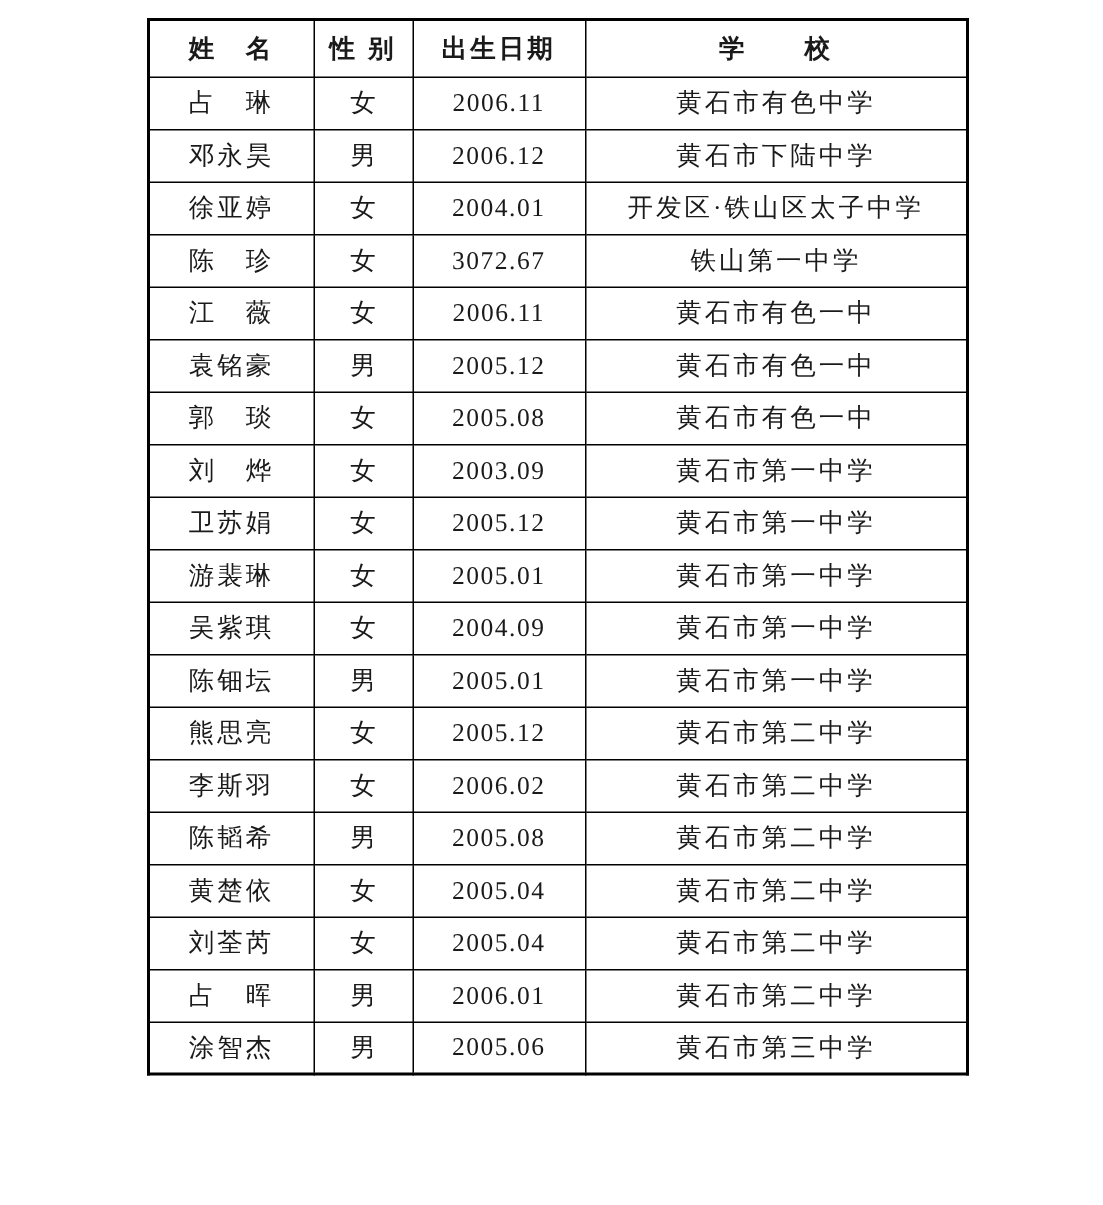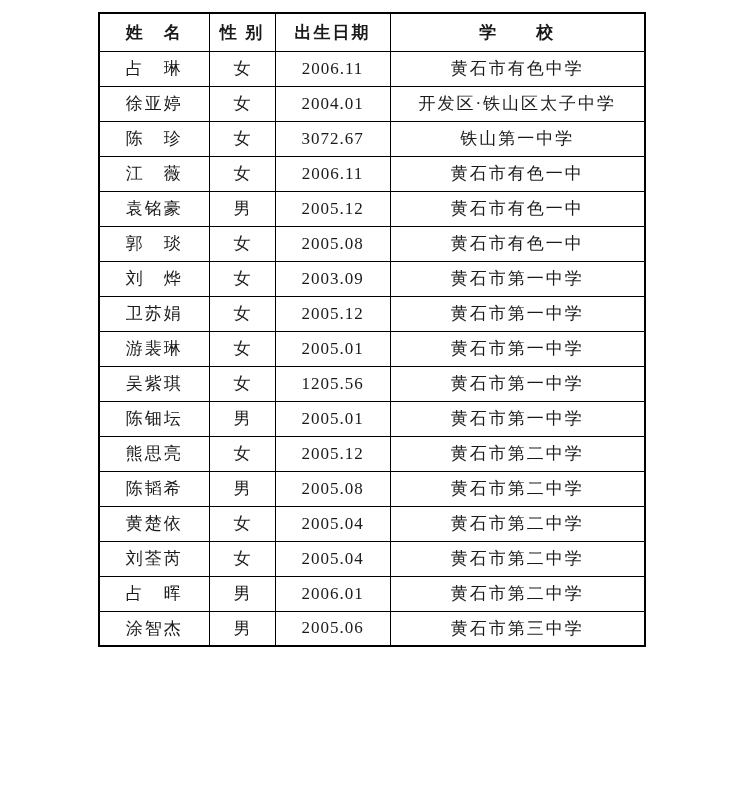--- a/index.html
+++ b/index.html
@@ -79,20 +79,26 @@
       </tr>
     </thead>
     <tbody>
         <tr>
           <td class="cell cell-name">占　琳</td>
           <td class="cell cell-gender">女</td>
           <td class="cell cell-birth_date">2006.11</td>
           <td class="cell cell-school">黄石市有色中学</td>
         </tr>
         <tr>
+          <td class="cell cell-name">邓永昊</td>
+          <td class="cell cell-gender">男</td>
+          <td class="cell cell-birth_date">2006.12</td>
+          <td class="cell cell-school">黄石市下陆中学</td>
+        </tr>
+        <tr>
           <td class="cell cell-name">徐亚婷</td>
           <td class="cell cell-gender">女</td>
           <td class="cell cell-birth_date">2004.01</td>
           <td class="cell cell-school">开发区·铁山区太子中学</td>
         </tr>
         <tr>
           <td class="cell cell-name">陈　珍</td>
           <td class="cell cell-gender">女</td>
           <td class="cell cell-birth_date">3072.67</td>
           <td class="cell cell-school">铁山第一中学</td>
@@ -129,33 +135,39 @@
         </tr>
         <tr>
           <td class="cell cell-name">游裴琳</td>
           <td class="cell cell-gender">女</td>
           <td class="cell cell-birth_date">2005.01</td>
           <td class="cell cell-school">黄石市第一中学</td>
         </tr>
         <tr>
           <td class="cell cell-name">吴紫琪</td>
           <td class="cell cell-gender">女</td>
-          <td class="cell cell-birth_date">1205.56</td>
+          <td class="cell cell-birth_date">2004.09</td>
           <td class="cell cell-school">黄石市第一中学</td>
         </tr>
         <tr>
           <td class="cell cell-name">陈钿坛</td>
           <td class="cell cell-gender">男</td>
           <td class="cell cell-birth_date">2005.01</td>
           <td class="cell cell-school">黄石市第一中学</td>
         </tr>
         <tr>
           <td class="cell cell-name">熊思亮</td>
           <td class="cell cell-gender">女</td>
           <td class="cell cell-birth_date">2005.12</td>
+          <td class="cell cell-school">黄石市第二中学</td>
+        </tr>
+        <tr>
+          <td class="cell cell-name">李斯羽</td>
+          <td class="cell cell-gender">女</td>
+          <td class="cell cell-birth_date">2006.02</td>
           <td class="cell cell-school">黄石市第二中学</td>
         </tr>
         <tr>
           <td class="cell cell-name">陈韬希</td>
           <td class="cell cell-gender">男</td>
           <td class="cell cell-birth_date">2005.08</td>
           <td class="cell cell-school">黄石市第二中学</td>
         </tr>
         <tr>
           <td class="cell cell-name">黄楚依</td>

